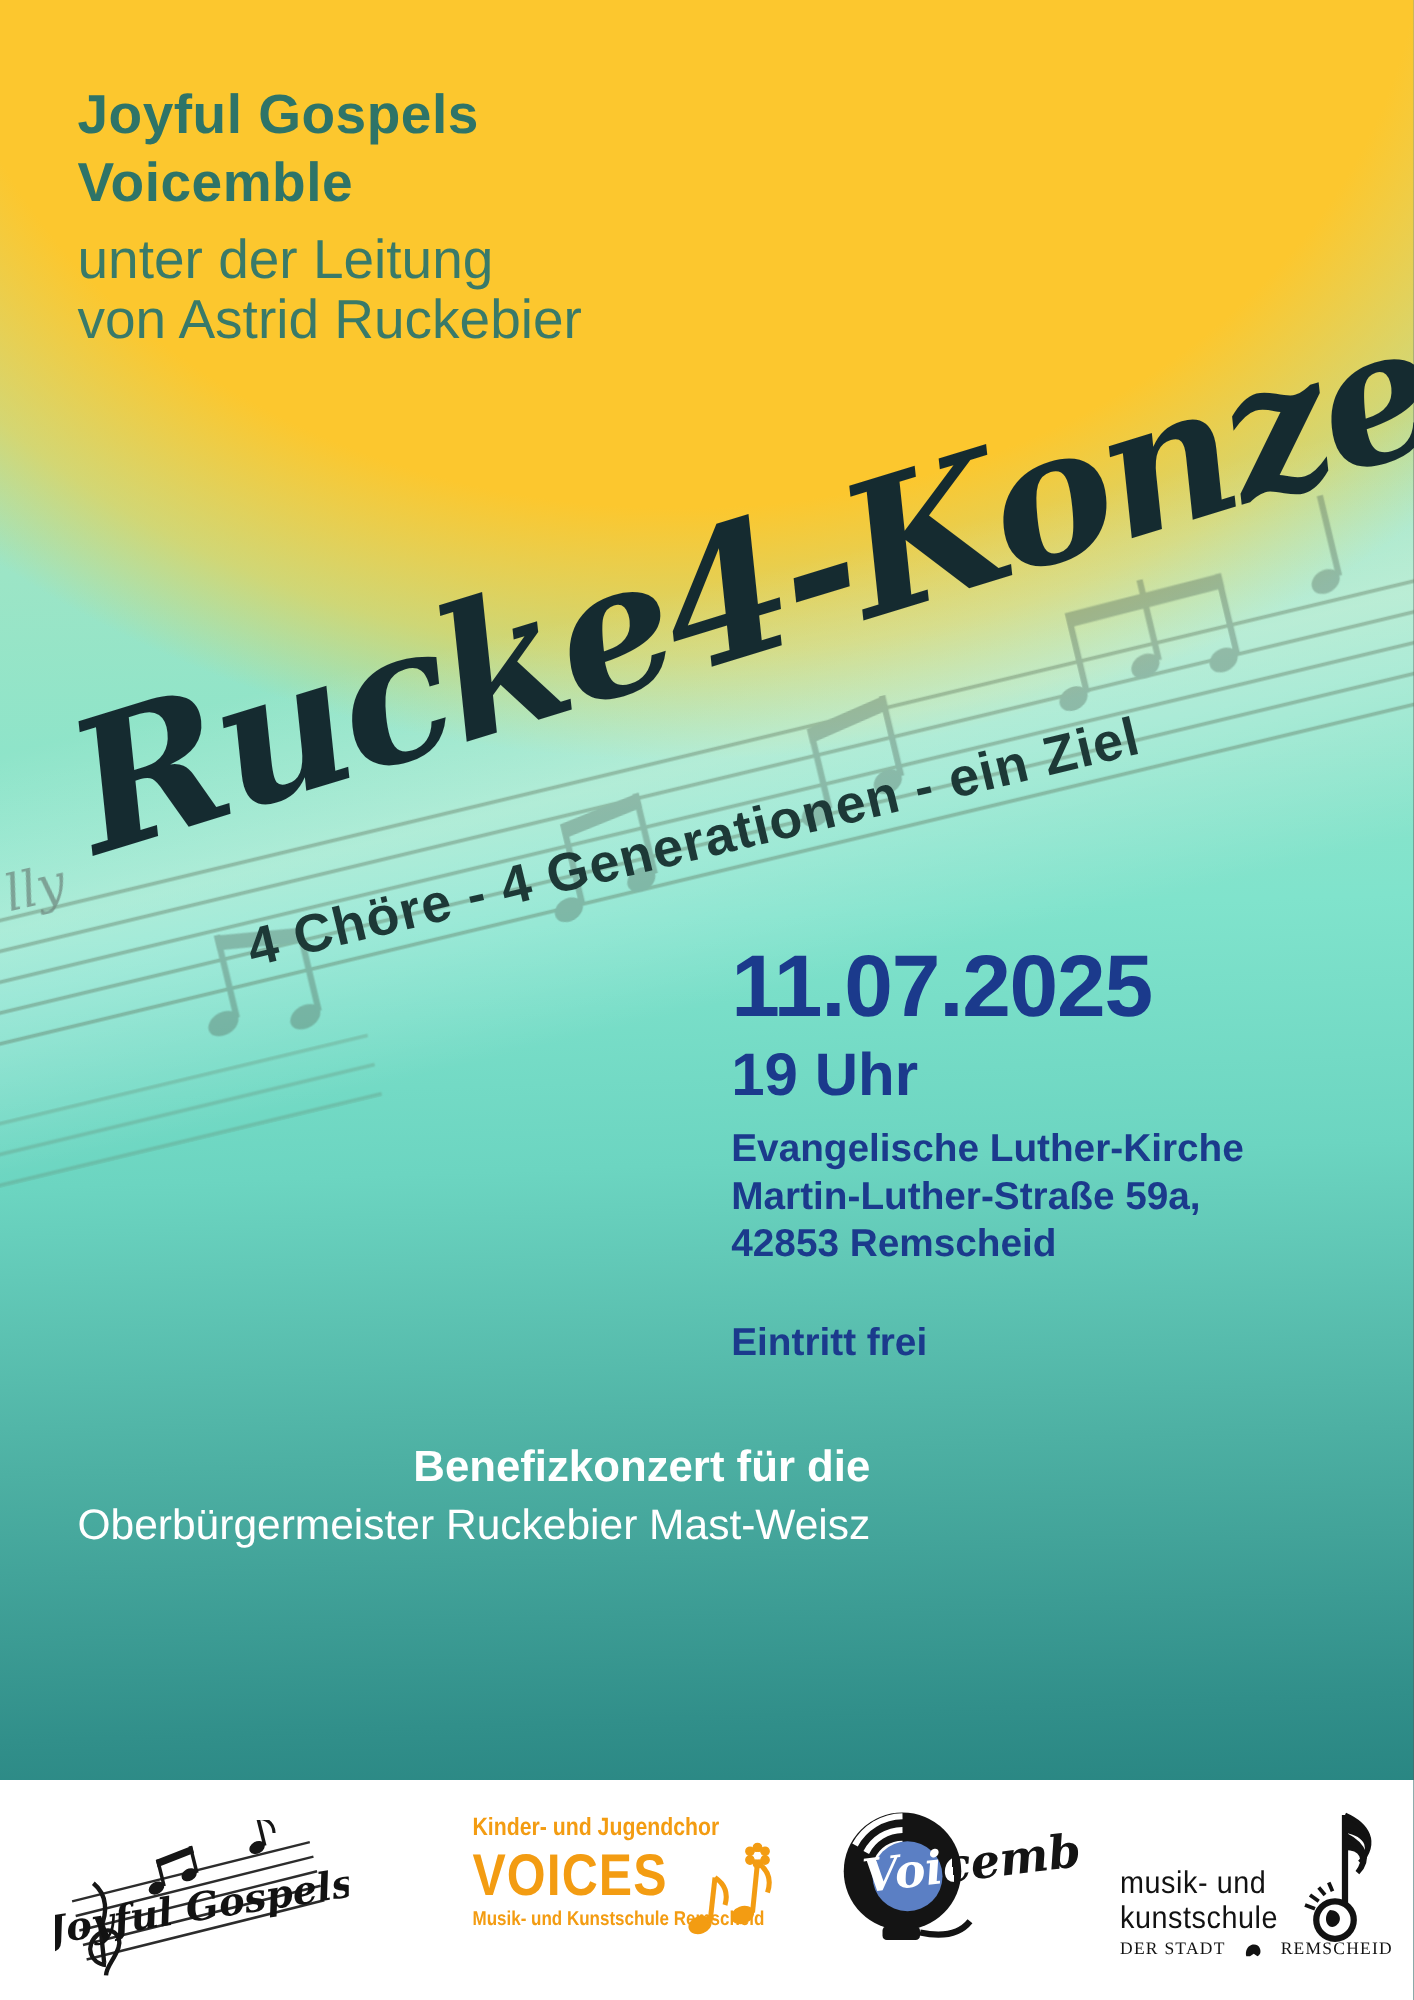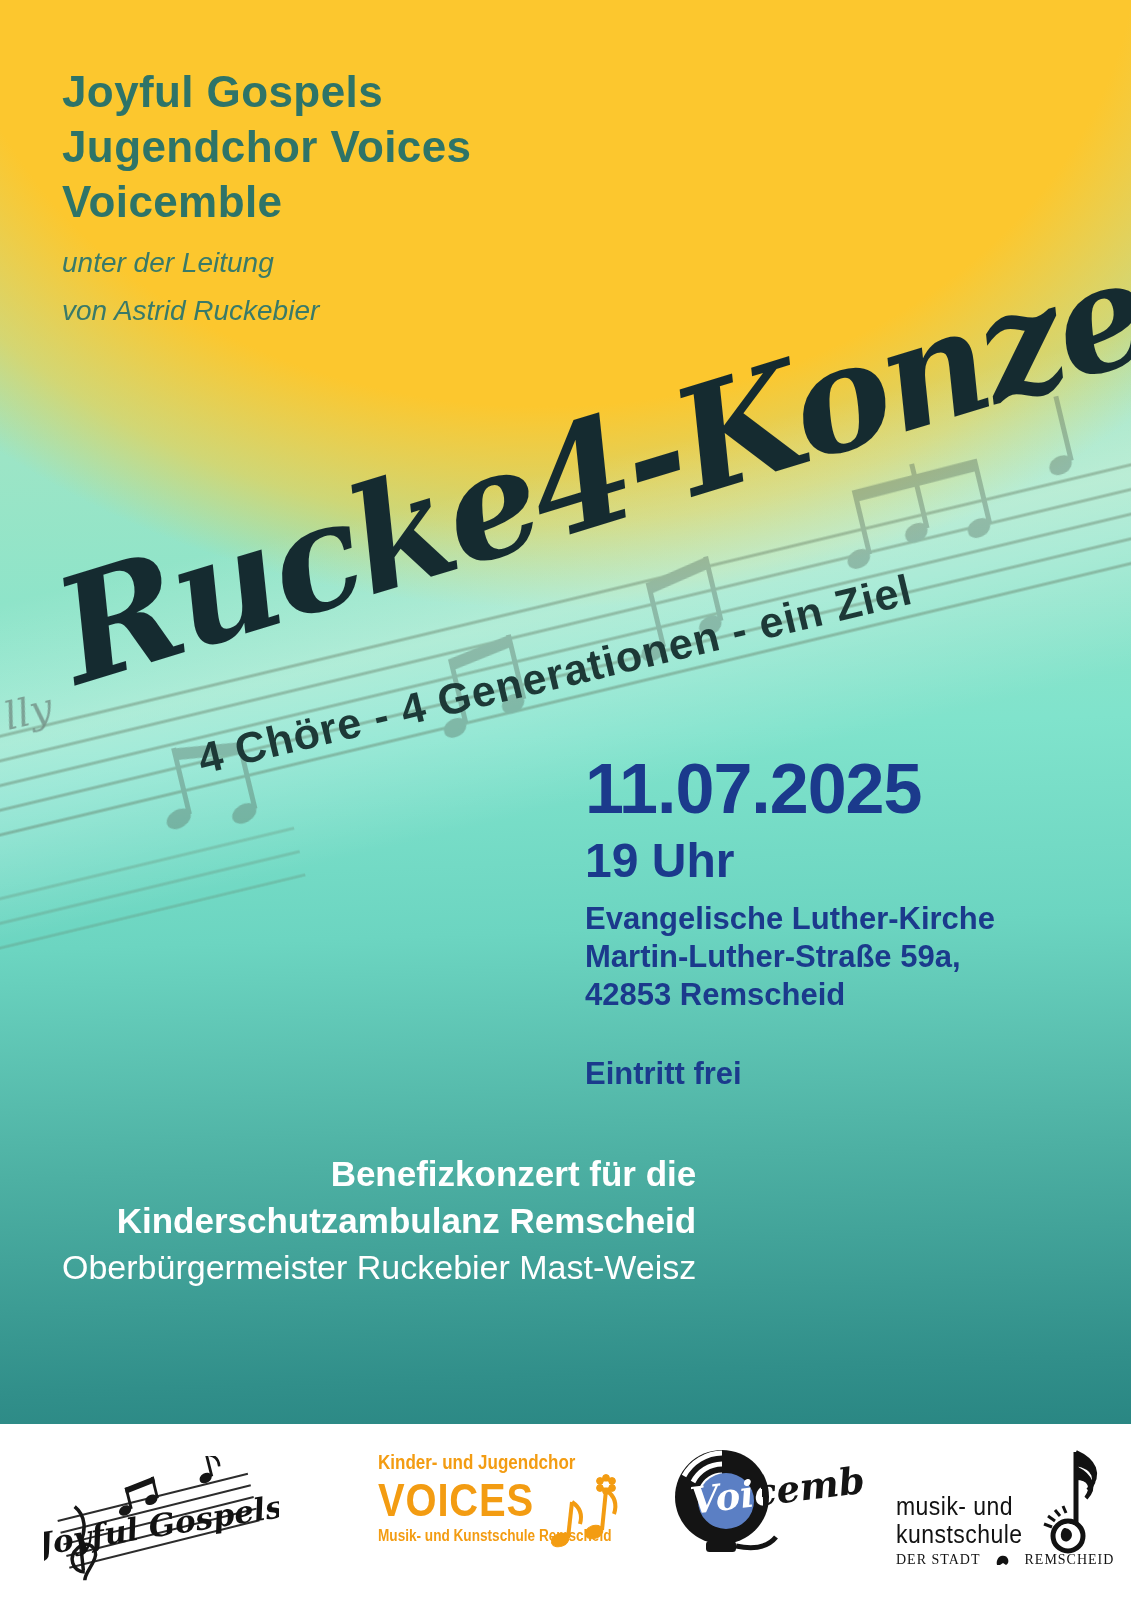--- a/index.html
+++ b/index.html
@@ -10,21 +10,21 @@
       radial-gradient(1060px 840px at 48% -4%, #fcc72e 0%, #fcc72e 56%, rgba(251,203,52,0.55) 70%, rgba(240,216,120,0) 80%),
       linear-gradient(178deg, #bfe0a6 0%, #9ce5c6 28%, #80e3cc 46%, #6cd5c1 58%, #4db0a3 72%, #318f8a 85%, #217d7b 94%, #1e7a78 100%);
   }
   .sheen{position:absolute;left:-200px;top:468px;width:1560px;height:330px;
     transform:rotate(-13.5deg);
     background:linear-gradient(180deg, rgba(255,255,255,0) 0%, rgba(255,253,240,0.34) 42%, rgba(255,255,255,0.26) 58%, rgba(255,255,255,0) 100%);}
   .staff-svg{position:absolute;left:0;top:0;}
   .choirs{position:absolute;left:62px;top:64px;color:#2e7468;}
   .choir-line{font-size:44px;font-weight:bold;line-height:55px;letter-spacing:0.4px;}
   .direction{margin-top:10px;color:#397a69;font-weight:400;}
-  .direction-line{font-size:28px;line-height:48px;font-style:italic;}
+  .direction-line{font-size:44px;line-height:48px;}
   .title-script{position:absolute;left:40px;top:398px;width:1040px;text-align:center;
     transform:rotate(-17deg);font-family:"DejaVu Serif",serif;font-style:italic;font-weight:bold;
     font-size:146px;color:#152b30;letter-spacing:-4px;white-space:nowrap;}
   .subtitle{position:absolute;left:100px;top:650px;width:910px;text-align:center;
     transform:rotate(-13.5deg);font-size:43px;font-weight:bold;color:#1d3937;
     letter-spacing:1px;white-space:nowrap;}
   .staff-fragment{position:absolute;left:4px;top:688px;transform:rotate(-13deg);
     font-family:"DejaVu Serif",serif;font-style:italic;font-size:40px;color:#6f8a80;opacity:0.75;}
   .event{position:absolute;left:585px;top:752px;color:#1b3a8c;}
   .event-date{font-size:70px;font-weight:bold;line-height:74px;letter-spacing:-1px;}
@@ -94,21 +94,20 @@
         <ellipse cx="1090" cy="586" rx="12" ry="9" transform="rotate(-18 1090 586)"></ellipse>
         <rect x="1099" y="518" width="5" height="66"></rect>
       </g>
     </g>
   </svg>
 
   <div class="staff-fragment">lly</div>
 
   <div class="choirs">
     <div class="choir-line">Joyful Gospels</div>
-    <div class="choir-line">Jugendchor Voices</div>
     <div class="choir-line">Voicemble</div>
     <div class="direction">
       <div class="direction-line">unter der Leitung</div>
       <div class="direction-line">von Astrid Ruckebier</div>
     </div>
   </div>
 
   <div class="title-script">Rucke4-Konzert</div>
 
   <div class="subtitle">4 Chöre - 4 Generationen - ein Ziel</div>
@@ -119,21 +118,20 @@
     <div class="event-addr">
       <div class="addr-line">Evangelische Luther-Kirche</div>
       <div class="addr-line">Martin-Luther-Straße 59a,</div>
       <div class="addr-line">42853 Remscheid</div>
     </div>
     <div class="event-admission">Eintritt frei</div>
   </div>
 
   <div class="benefit">
     <div class="b-bold">Benefizkonzert für die</div>
-    <div class="b-bold">Kinderschutzambulanz Remscheid</div>
     <div class="b-reg">Oberbürgermeister Ruckebier Mast-Weisz</div>
   </div>
 
   <div class="footer">
 
     <div class="logo lg-joyful">
       <svg width="235" height="125" viewBox="0 0 235 125">
         <g transform="rotate(-14 117 62)" stroke="#161616" stroke-width="2" opacity="0.9">
           <line x1="16" y1="40" x2="212" y2="40"></line>
           <line x1="16" y1="52" x2="212" y2="52"></line>

